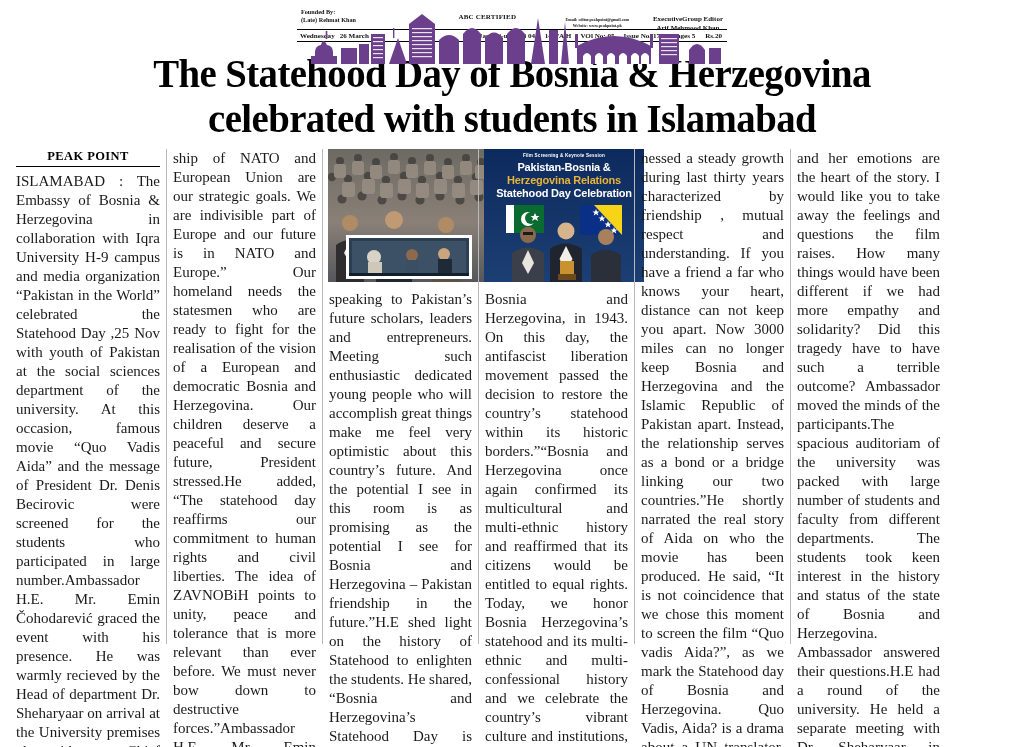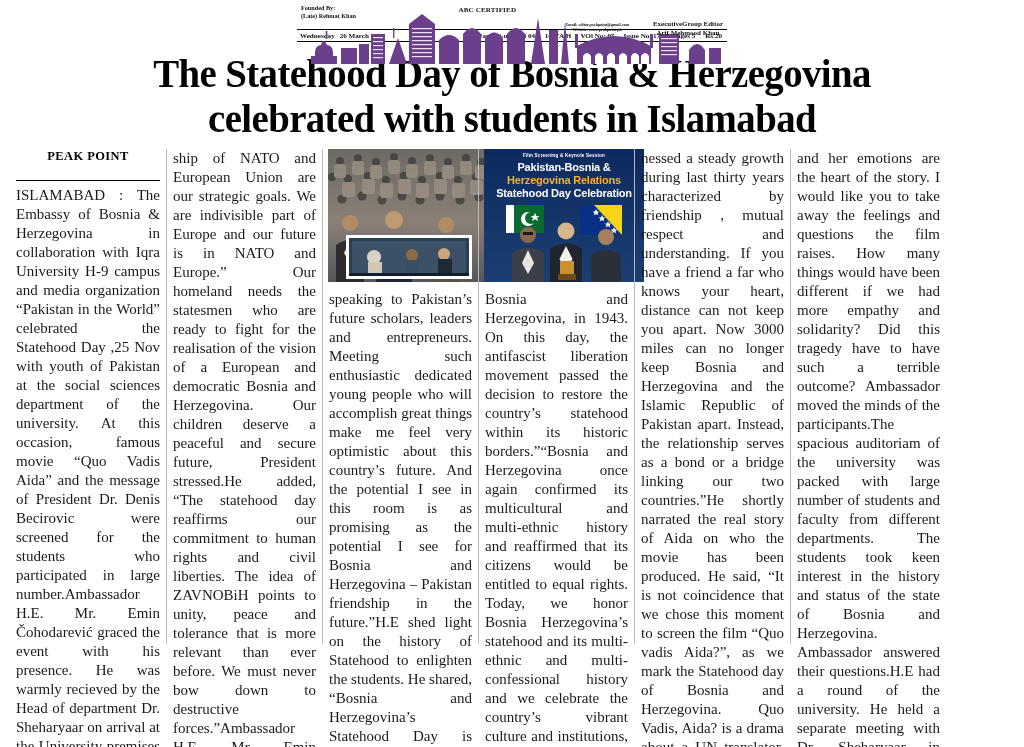--- a/index.html
+++ b/index.html
@@ -19,21 +19,21 @@
   
   .masthead {
     width: 430px;
     margin: 0 auto;
     padding-top: 2px;
     position: relative;
   }
   .masthead-top {
     display: flex;
     justify-content: space-between;
-    align-items: flex-start;
+    align-items: center;
     position: relative;
     z-index: 3;
     height: 26px;
     padding: 2px 4px 0 4px;
     box-sizing: border-box;
   }
   .mh-founded {
     font-family: "Liberation Serif", serif;
     font-weight: bold;
     font-size: 6.2px;
@@ -163,21 +163,21 @@
     box-sizing: border-box;
   }
   .col + .col { border-left: 0.8px solid #b9b9b9; }
 
   .kicker {
     font-family: "Liberation Serif", serif;
     font-weight: bold;
     font-size: 12.5px;
     letter-spacing: .4px;
     text-align: center;
-    padding-bottom: 16px;
+    padding-bottom: 2px;
     border-bottom: 1px solid #000;
     margin-bottom: 5px;
   }
   .body-text {
     font-family: "Liberation Serif", serif;
     font-size: 15px;
     line-height: 19px;
     text-align: justify;
     text-justify: inter-word;
     color: #1a1a1a;

